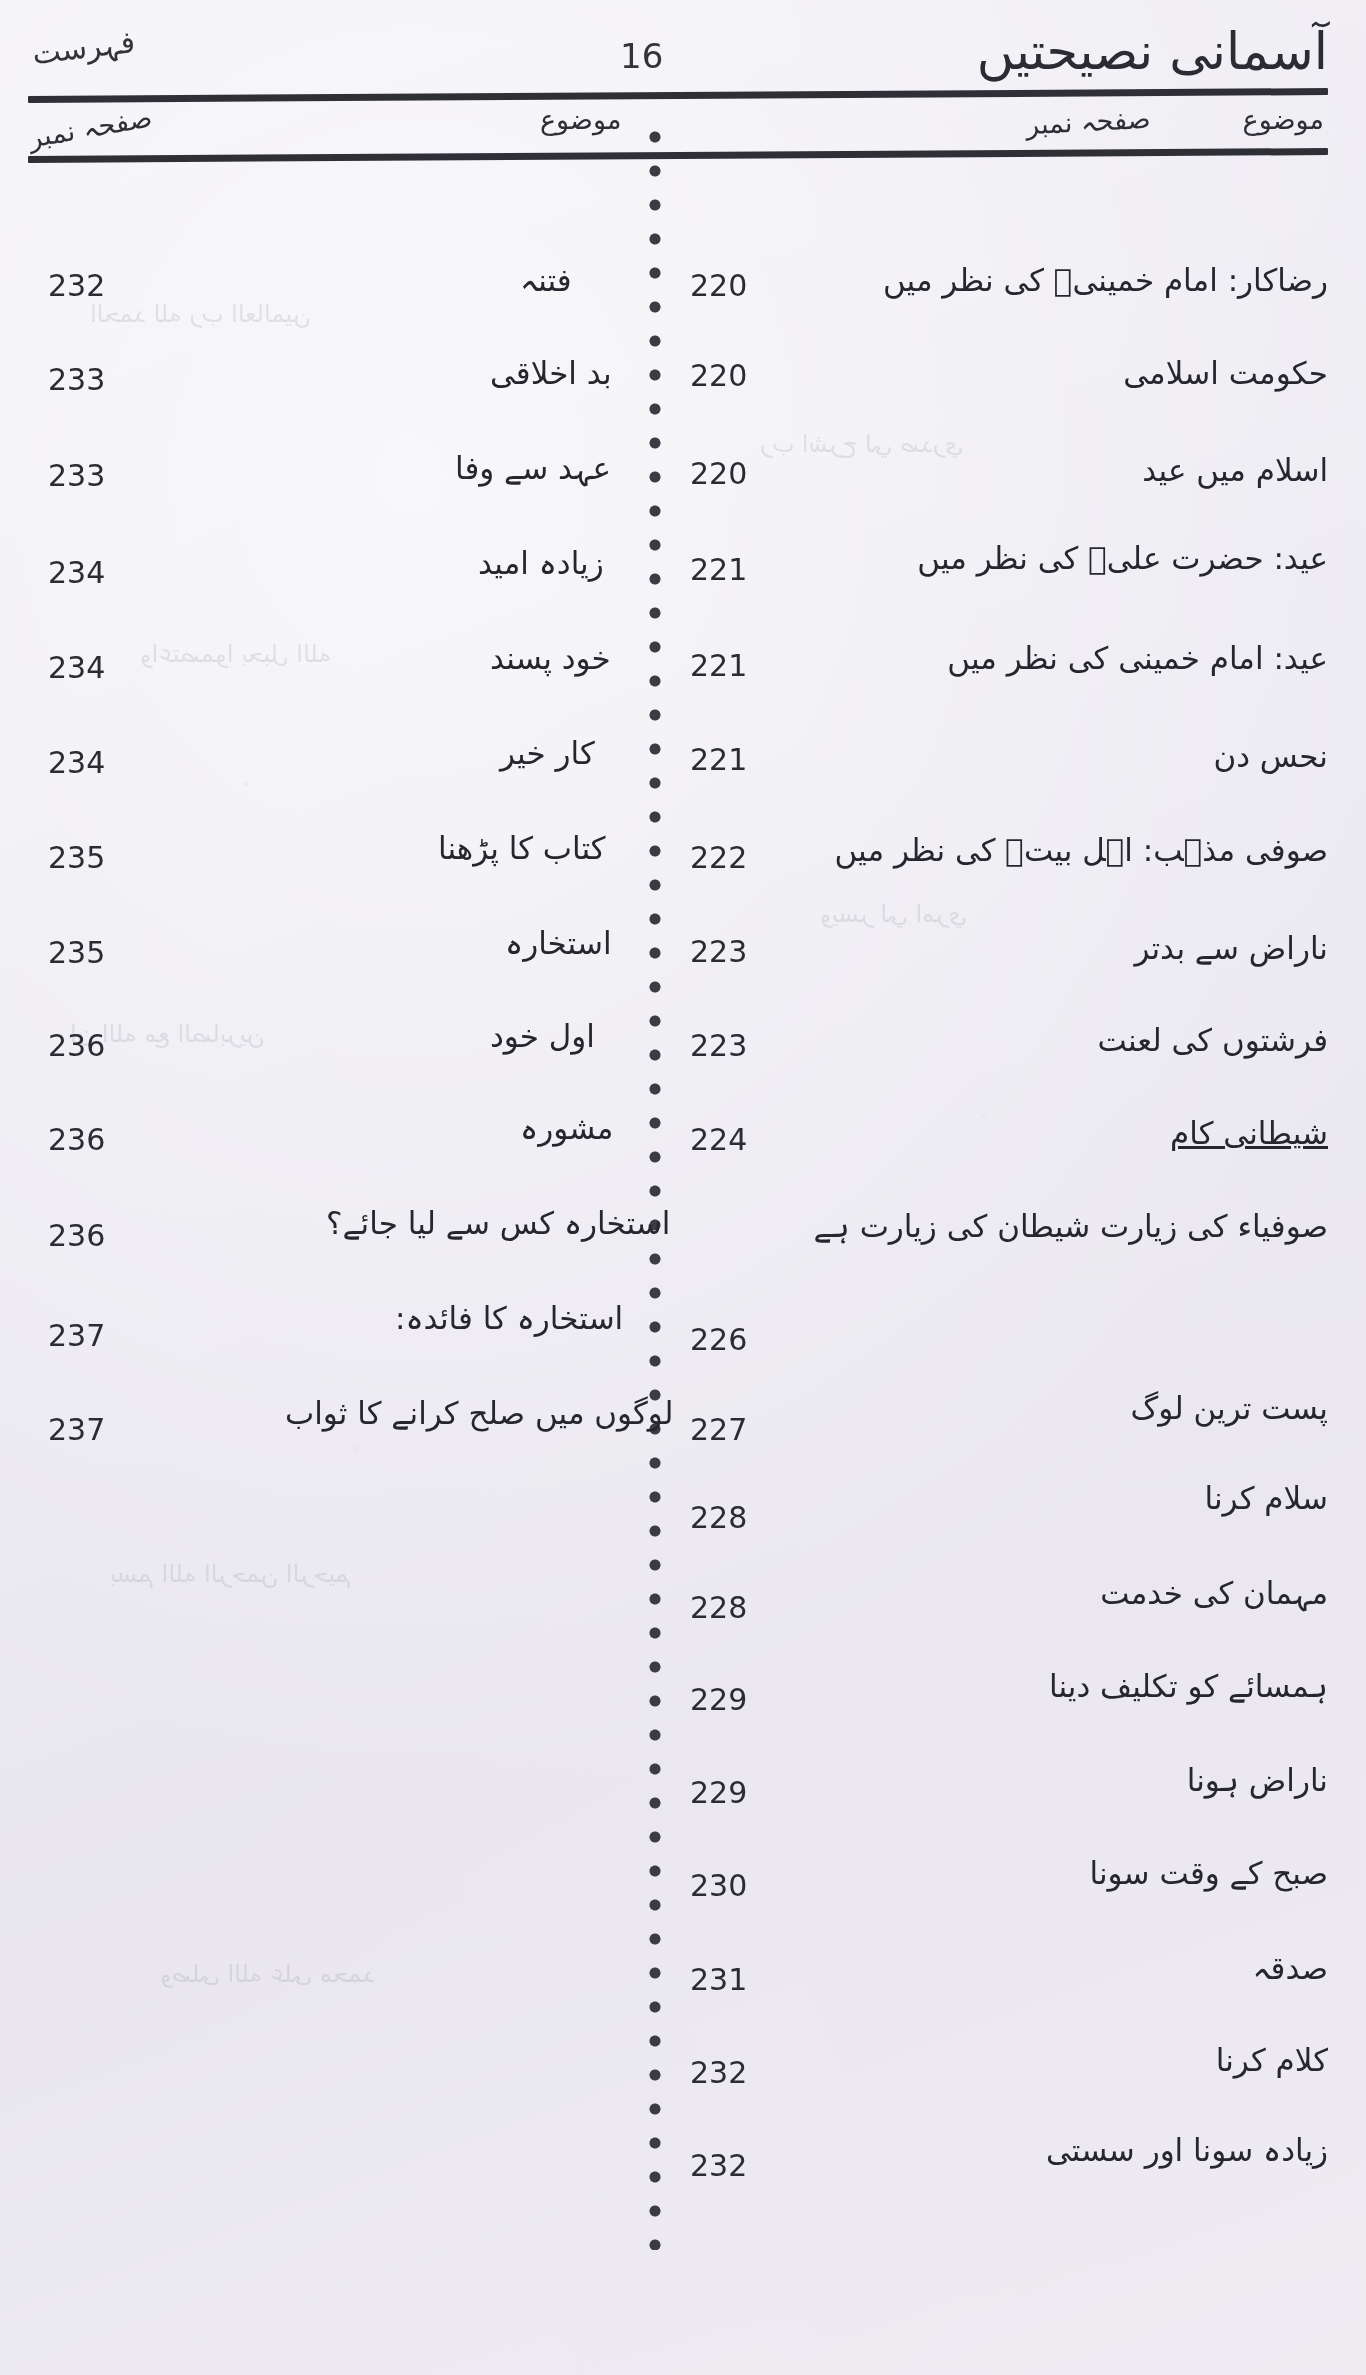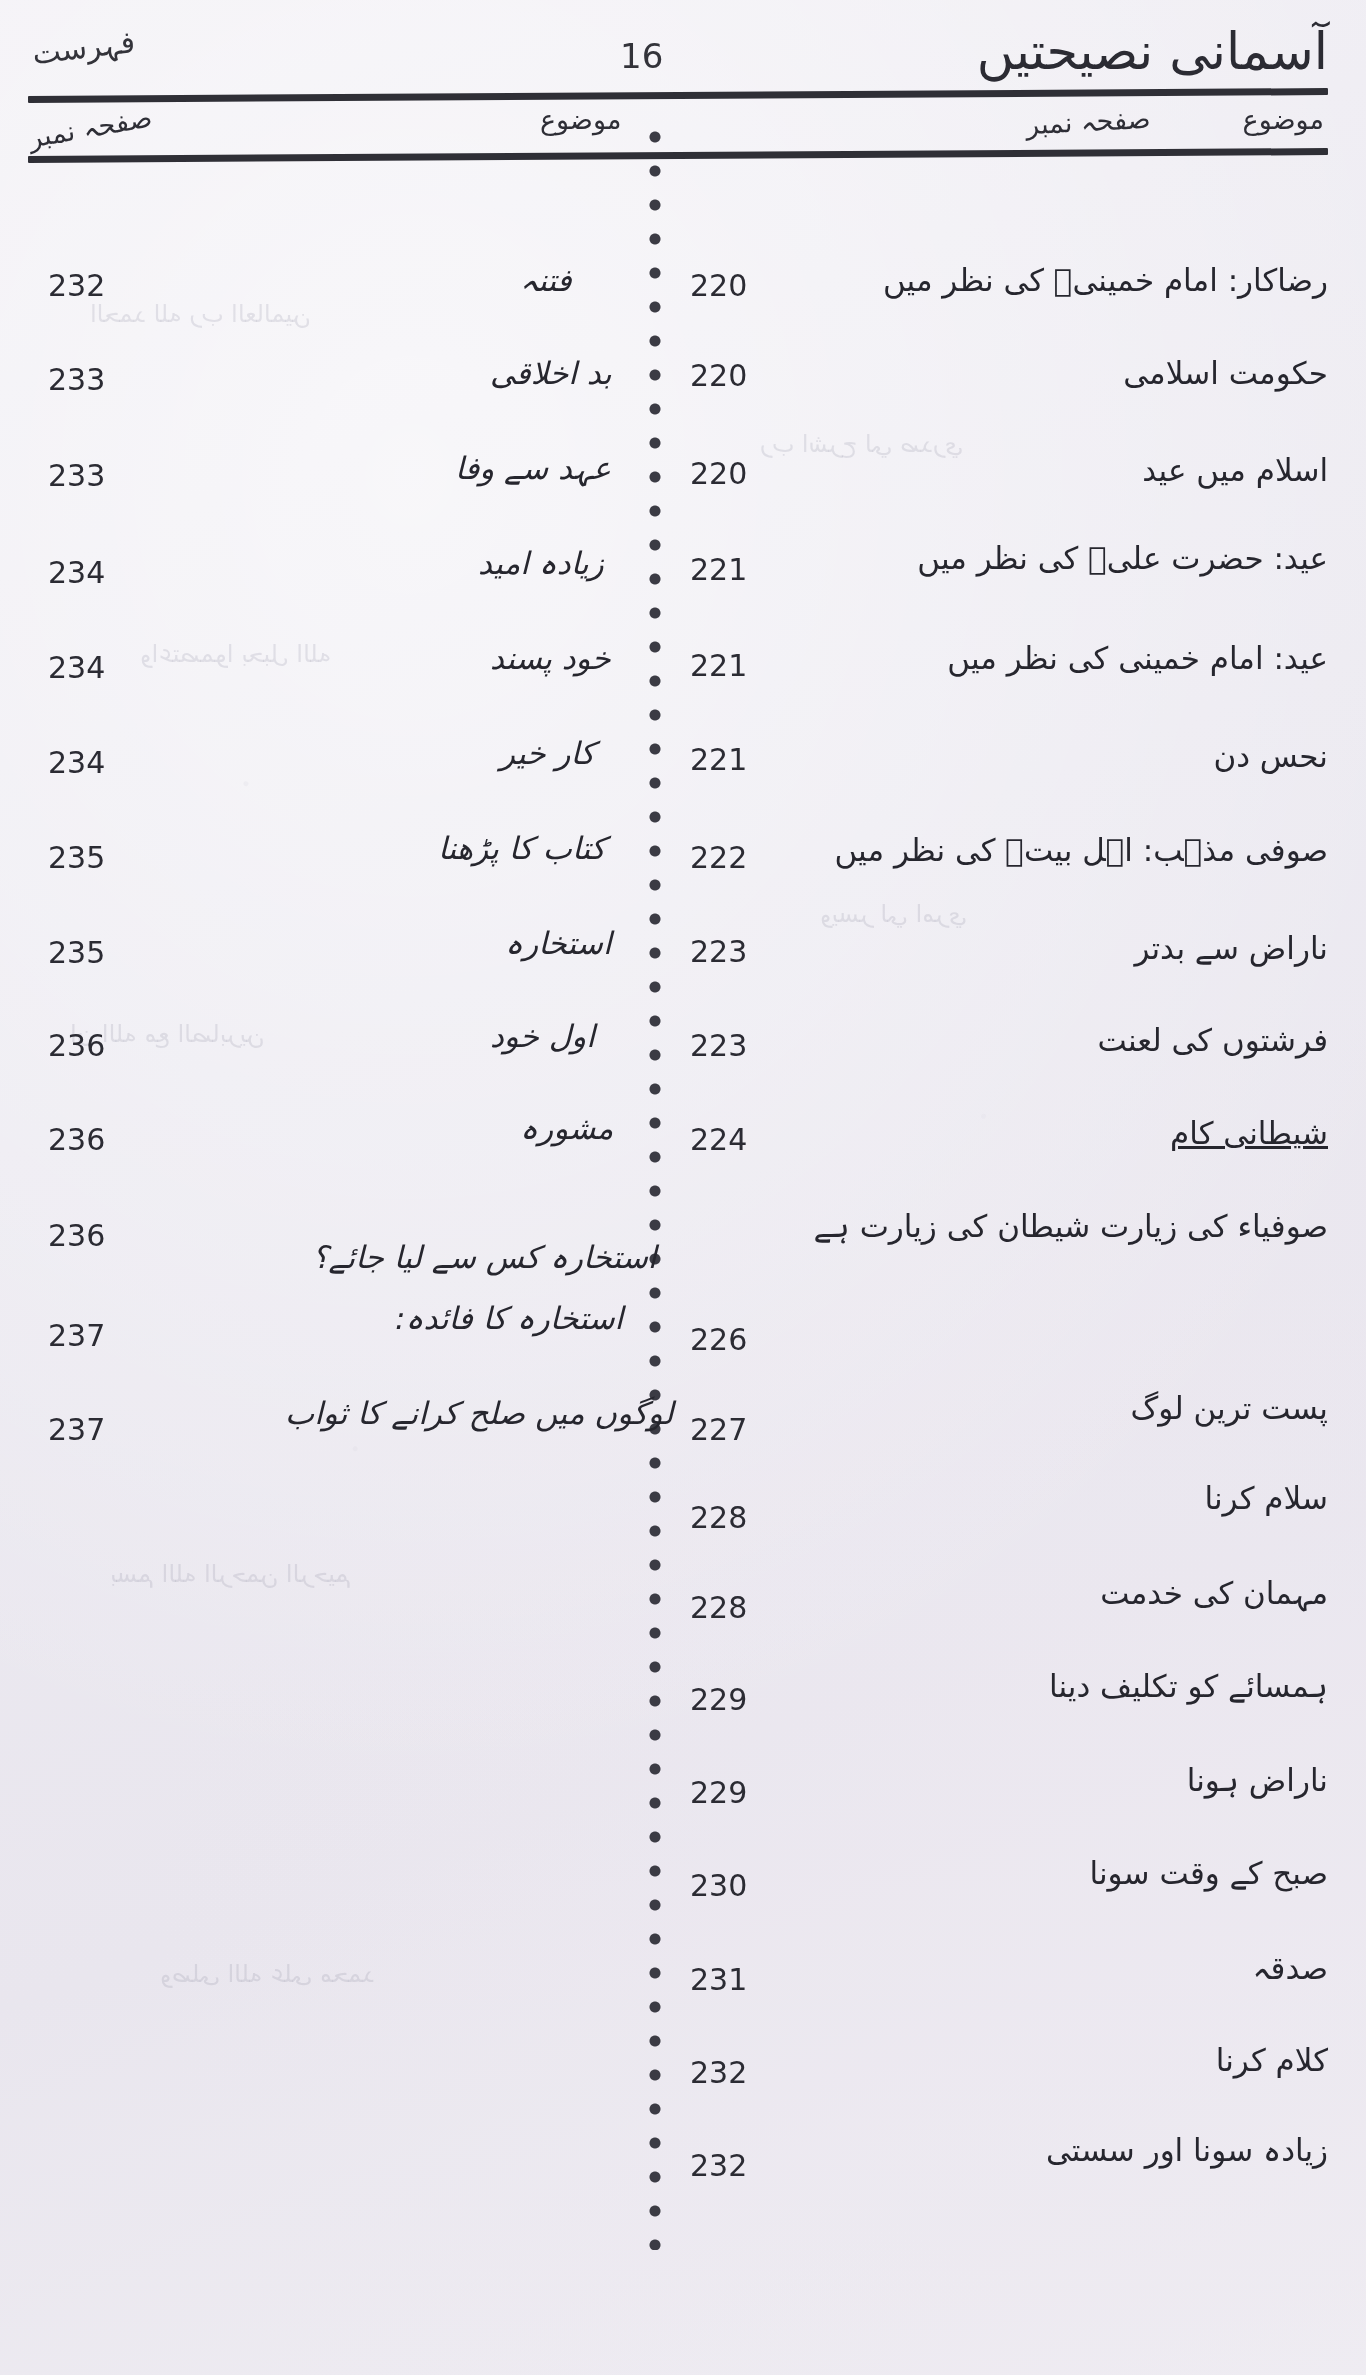--- a/index.html
+++ b/index.html
@@ -120,21 +120,21 @@
   
   .entry {
     position: absolute;
     white-space: nowrap;
     direction: rtl;
     color: #26262e;
     font-size: 31px;
     font-family: "DejaVu Sans", sans-serif;
   }
   .entry.right-col { right: 38px; text-align: right; }
-  .entry.left-col  { left: 700px; font-style: italic; }
+  .entry.left-col  { left: 700px; }
 
   .pageno {
     position: absolute;
     font-size: 30px;
     color: #2b2b33;
     direction: ltr;
   }
   .pageno.right-col { left: 690px; }
   .pageno.left-col  { left: 48px; }
 </style>
@@ -251,21 +251,21 @@
 
   <div class="entry left-col" style="top:925px; left:505px;">استخارہ</div>
   <div class="pageno left-col" style="top:935px;">235</div>
 
   <div class="entry left-col" style="top:1018px; left:490px;">اول خود</div>
   <div class="pageno left-col" style="top:1028px;">236</div>
 
   <div class="entry left-col" style="top:1110px; left:520px;">مشورہ</div>
   <div class="pageno left-col" style="top:1122px;">236</div>
 
-  <div class="entry left-col" style="top:1205px; left:312px;margin-top:34px;">استخارہ کس سے لیا جائے؟</div>
+  <div class="entry left-col" style="top:1205px; left:326px;">استخارہ کس سے لیا جائے؟</div>
   <div class="pageno left-col" style="top:1218px;">236</div>
 
   <div class="entry left-col" style="top:1300px; left:395px;">استخارہ کا فائدہ:</div>
   <div class="pageno left-col" style="top:1318px;">237</div>
 
   <div class="entry left-col" style="top:1395px; left:285px;">لوگوں میں صلح کرانے کا ثواب</div>
   <div class="pageno left-col" style="top:1412px;">237</div>
 
 </div>
 

